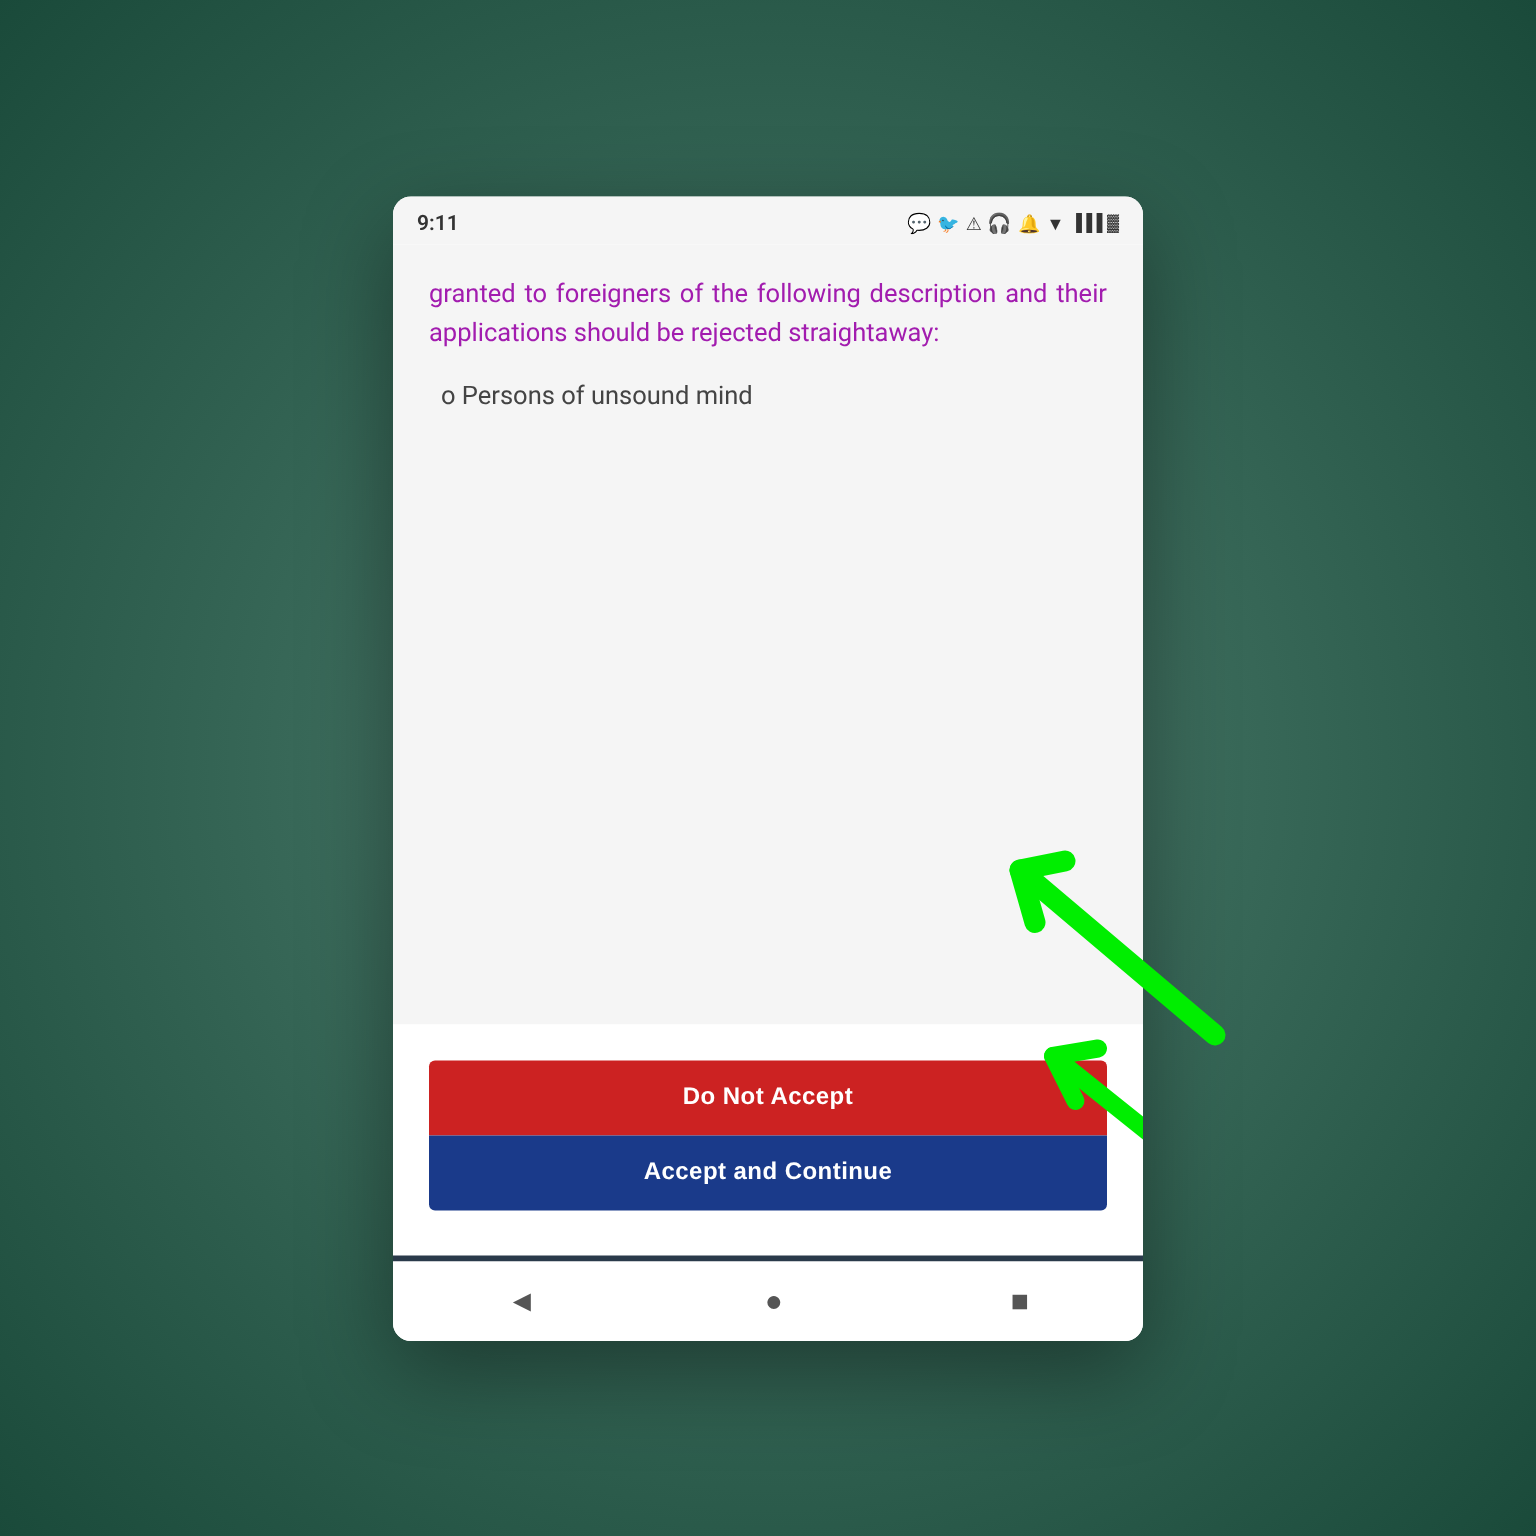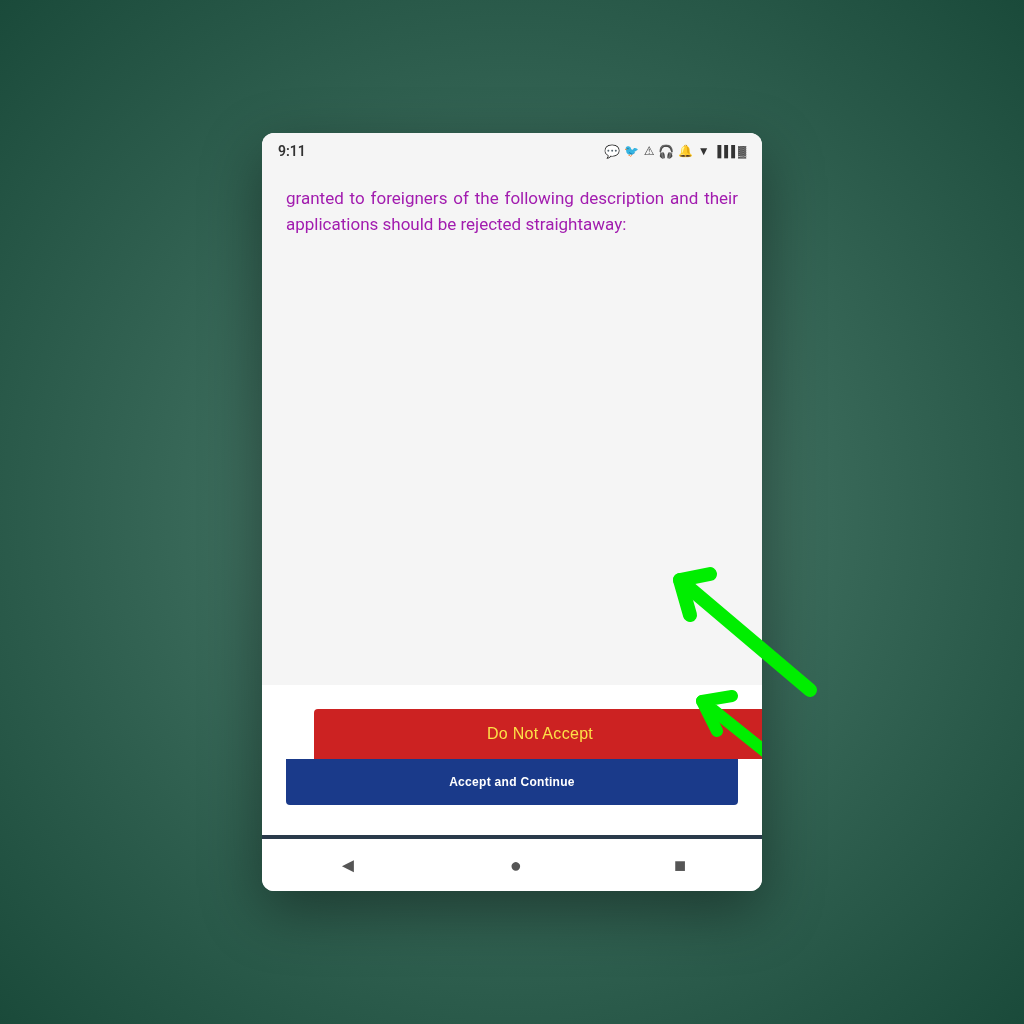--- a/index.html
+++ b/index.html
@@ -70,38 +70,37 @@
     .buttons-area {
       padding: 24px 24px 30px 24px;
       display: flex;
       flex-direction: column;
       gap: 0;
       background: white;
     }
 
     .btn-do-not-accept {
       background: #cc2222;
-      color: #fde047;
+      color: #ffffff;
       border: none;
       padding: 16px;
       font-size: 16px;
-      font-weight: 400;
+      font-weight: 700;
       cursor: pointer;
       letter-spacing: 0.3px;
       width: 100%;
       border-radius: 4px 4px 0 0;
-      margin-left: 28px;
     }
 
     .btn-accept-continue {
       background: #1a3a8a;
       color: white;
       border: none;
       padding: 16px;
-      font-size: 12px;
+      font-size: 16px;
       font-weight: 600;
       cursor: pointer;
       letter-spacing: 0.3px;
       width: 100%;
       border-radius: 0 0 4px 4px;
     }
 
     .nav-bar-separator {
       height: 4px;
       background: #2a3a4a;
@@ -158,20 +157,21 @@
       <span style="font-size:12px;">▼</span>
 
       <span style="font-size:11px; letter-spacing:-1px;">▐▐▐</span>
 
       <span style="font-size:11px;">▓</span>
     </div>
   </div>
 
   <div class="content-area">
     <p class="main-text">granted to foreigners of the following description and their applications should be rejected straightaway:</p>
+    <p class="list-item">o   Persons of unsound mind</p>
   </div>
 
   <div class="buttons-area">
     <button class="btn-do-not-accept">Do Not Accept</button>
     <button class="btn-accept-continue">Accept and Continue</button>
   </div>
 
   <div class="nav-bar-separator"></div>
 
   <div class="nav-bar">

